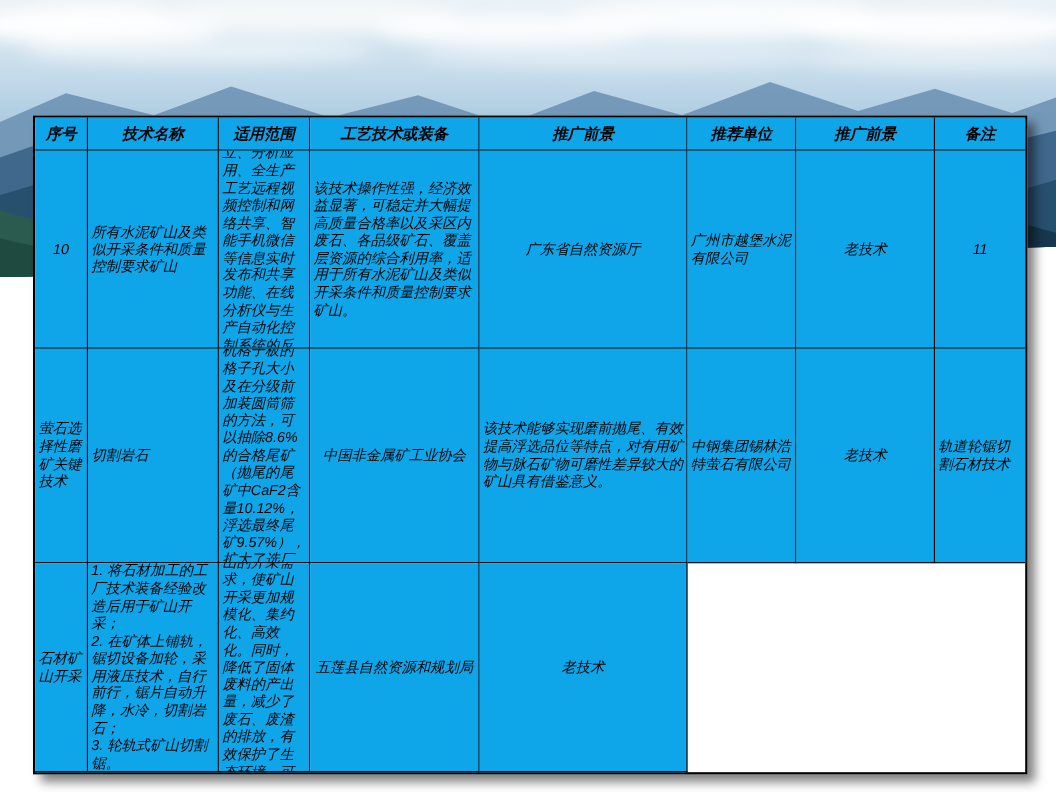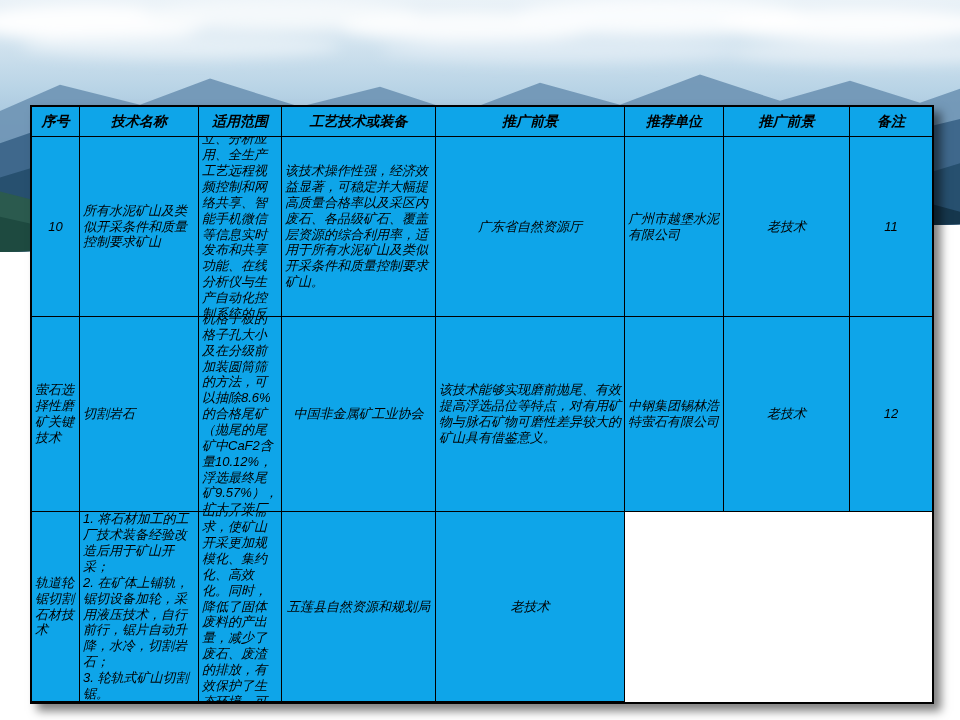--- a/index.html
+++ b/index.html
@@ -95,22 +95,22 @@
 
       <div class="cell c-center">11</div>
       <div class="cell c-left">萤石选择性磨矿关键技术</div>
       <div class="cell c-left">切割岩石</div>
       <div class="cell c-center">圆筒筛预抛尾技术：通过调节萤石磨矿的球磨机格子板的格子孔大小及在分级前加装圆筒筛的方法，可以抽除8.6%的合格尾矿（抛尾的尾矿中CaF2含量10.12%，浮选最终尾矿9.57%），扩大了选厂产能，并保障了选矿回收率基本不变</div>
       <div class="cell c-center">中国非金属矿工业协会</div>
       <div class="cell c-left">该技术能够实现磨前抛尾、有效提高浮选品位等特点，对有用矿物与脉石矿物可磨性差异较大的矿山具有借鉴意义。</div>
       <div class="cell c-center">中钢集团锡林浩特萤石有限公司</div>
       <div class="cell c-center">老技术</div>
 
-      <div class="cell c-center row-last-cell">12</div>
       <div class="cell c-left">轨道轮锯切割石材技术</div>
+      <div class="cell c-left">石材矿山开采</div>
       <div class="cell c-center prewrap">1. 将石材加工的工厂技术装备经验改造后用于矿山开采；
 2. 在矿体上铺轨，锯切设备加轮，采用液压技术，自行前行，锯片自动升降，水冷，切割岩石；
 3. 轮轨式矿山切割锯。</div>
       <div class="cell c-left">该技术能较好地满足饰面用石材矿山的开采需求，使矿山开采更加规模化、集约化、高效化。同时，降低了固体废料的产出量，减少了废石、废渣的排放，有效保护了生态环境。可为我国石材矿高效利用提供借鉴。</div>
       <div class="cell c-center">五莲县自然资源和规划局</div>
       <div class="cell c-center">老技术</div>
 
     </div>
   </div>
 </div>

